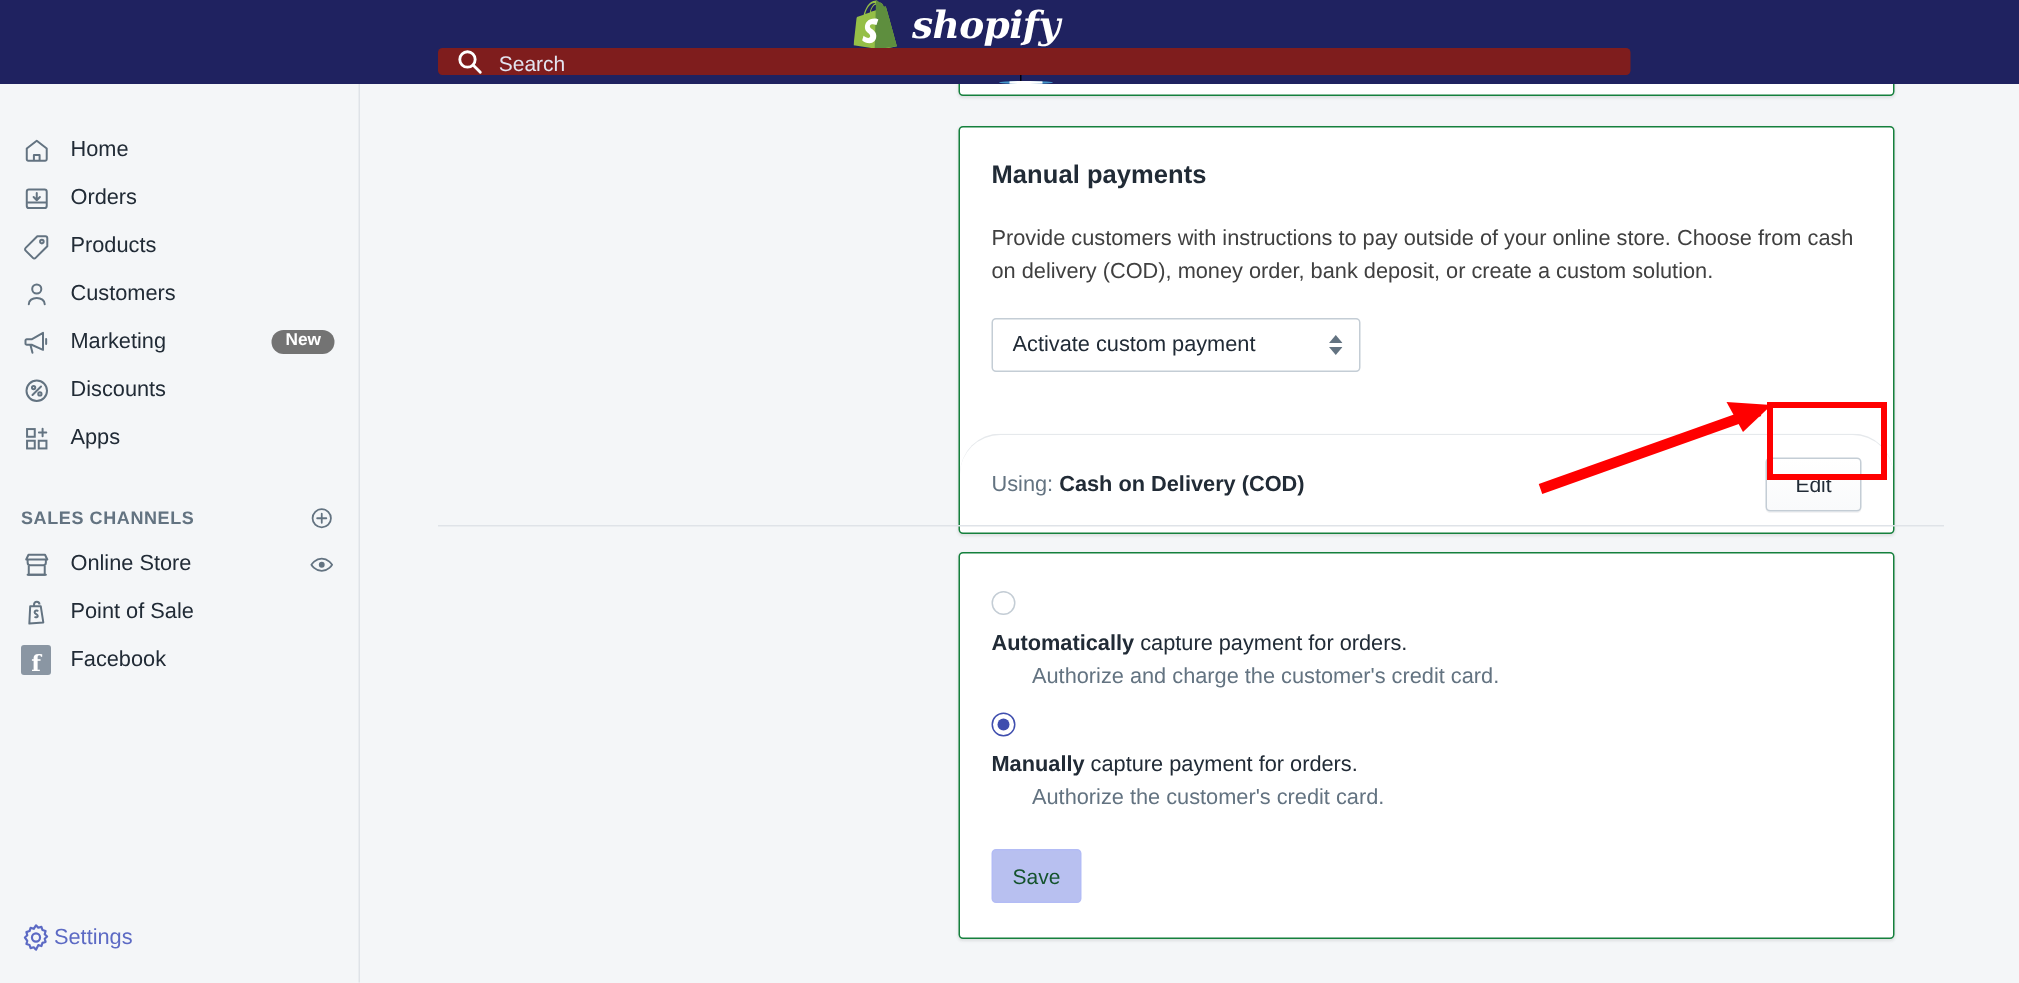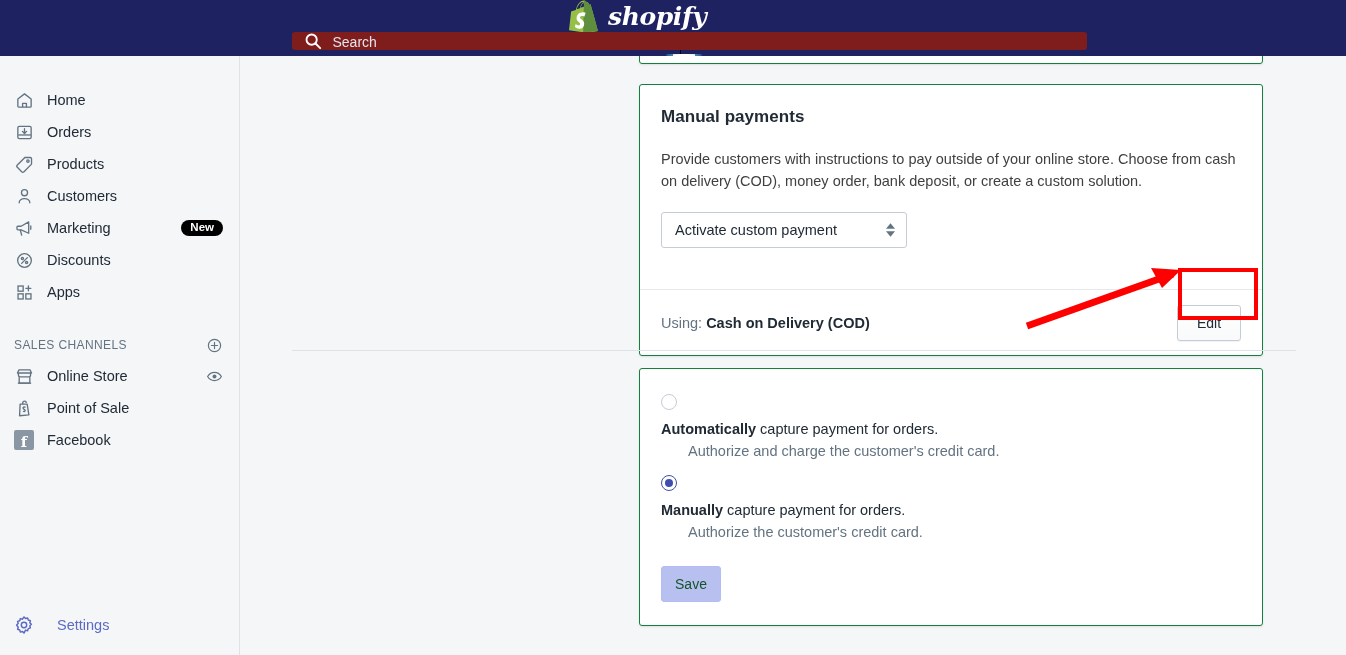--- a/index.html
+++ b/index.html
@@ -106,54 +106,54 @@
     display: flex; align-items: center; justify-content: center;
     color: #637381;
   }
   .nav-label {
     font-size: 14.5px;
     color: #212b36;
     flex: 1;
     white-space: nowrap;
   }
   .badge-new {
-    background: #000000;
+    background: #737373;
     color: #ffffff;
     font-size: 11.5px;
     font-weight: bold;
     border-radius: 10px;
     padding: 2px 9px 3px;
     line-height: 1;
   }
   .section-title {
     margin-top: 22px;
     height: 30px;
     display: flex; align-items: center;
     padding: 0 16px 0 14px;
     font-size: 12px;
-    font-weight: normal;
+    font-weight: bold;
     letter-spacing: 0.4px;
     color: #637381;
     justify-content: center;
   }
   .section-title .st-label { flex: 1; }
   .trail-icon {
     width: 18px; height: 18px;
     color: #637381;
     display: flex; align-items: center; justify-content: center;
     cursor: pointer;
   }
   .settings-row {
     position: absolute;
     bottom: 14px; left: 0;
     width: 240px;
     height: 32px;
     display: flex; align-items: center;
     padding: 0 16px 0 14px;
-    gap: 23px;
+    gap: 2px;
     cursor: pointer;
   }
   .settings-row .nav-icon { color: #5c6ac4; }
   .settings-row .nav-label { color: #5c6ac4; }
   .fb-tile {
     width: 20px; height: 20px;
     background: #8a96a3;
     border-radius: 2px;
     color: #ffffff;
     font-family: "DejaVu Serif", serif;
@@ -229,20 +229,21 @@
     display: flex; flex-direction: column;
     gap: 2px;
   }
   .card-foot {
     position: absolute;
     left: 0; right: 0; bottom: 0;
     height: 66px;
     border-top: 1px solid #e6e9ec;
     display: flex; align-items: center;
     padding: 0 21px;
+    border-radius: 27px;
   }
   .using-text {
     font-size: 14.5px;
     color: #637381;
     flex: 1;
   }
   .using-text b { color: #212b36; font-weight: bold; }
   .btn-edit {
     width: 64px; height: 36px;
     border: 1px solid #c4cdd5;

